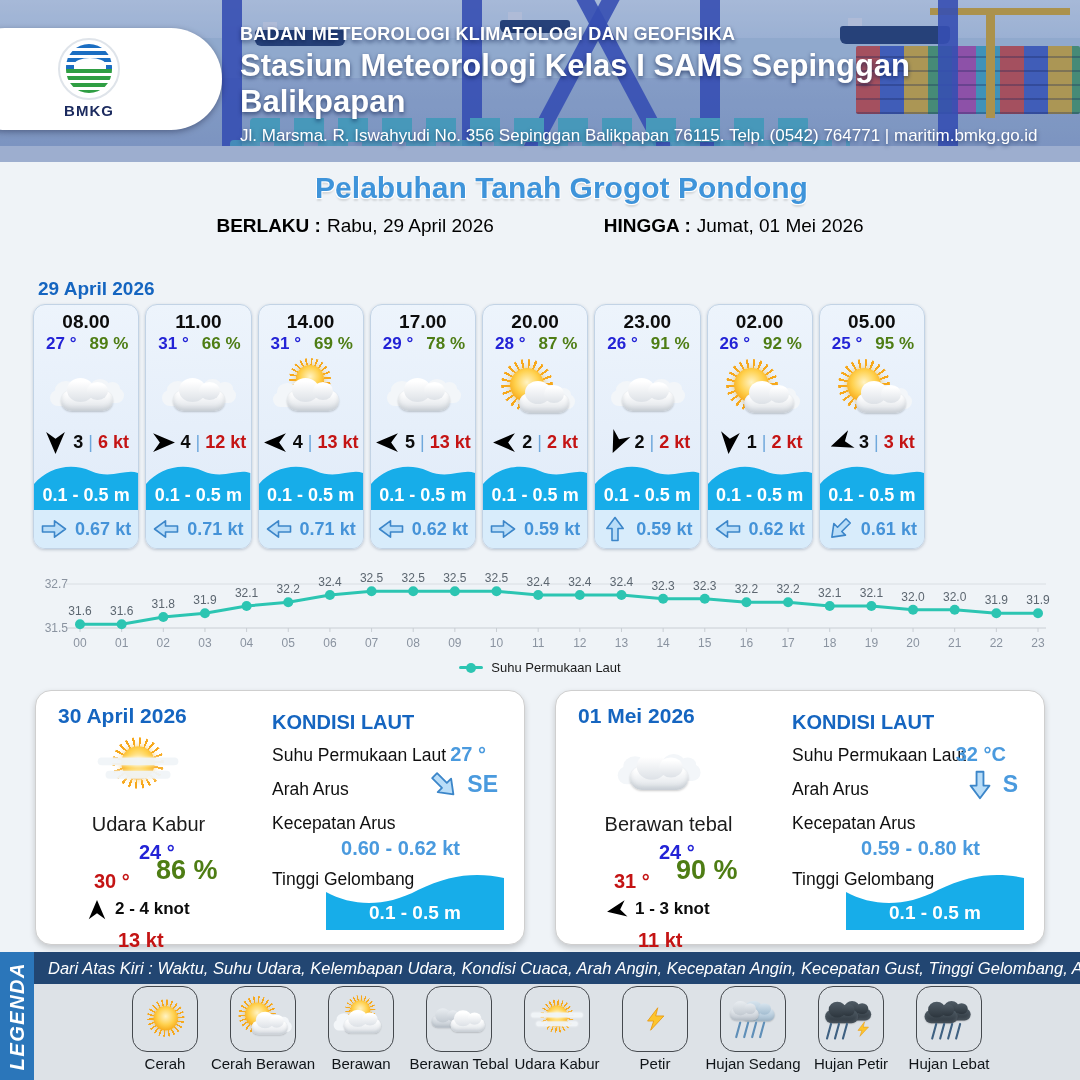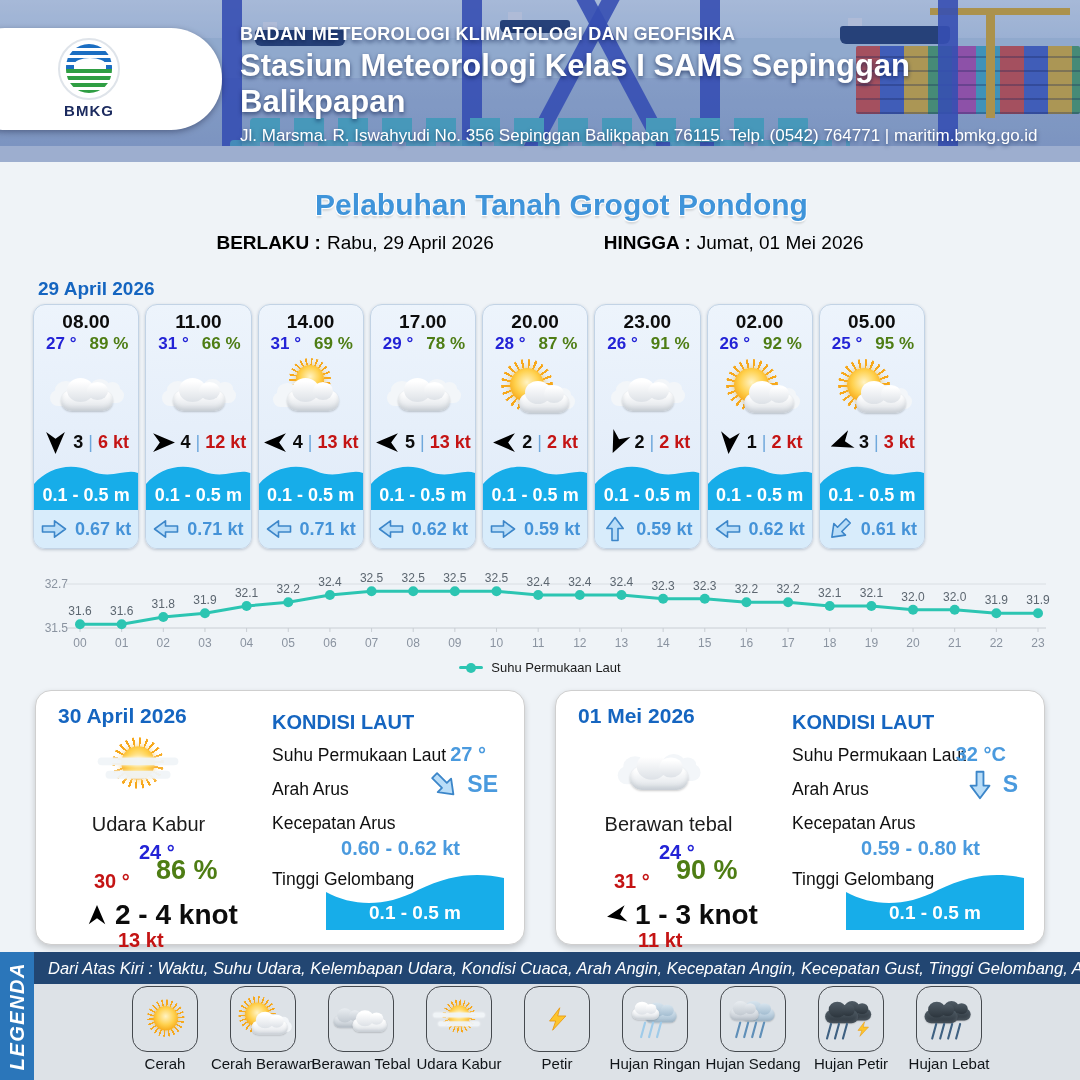--- a/index.html
+++ b/index.html
@@ -32,21 +32,21 @@
 
   .head-text { position:absolute; left:240px; top:24px; width:820px; color:#fff; text-shadow:0 2px 4px rgba(8,25,70,.65); }
   .h-agency { font-size:18px; font-weight:bold; letter-spacing:.3px; }
   .h-station { font-size:31px; font-weight:bold; margin-top:3px; }
   .h-address { font-size:17px; margin-top:6px; }
 
   
   .titleblock { position:absolute; top:170px; left:0; width:1080px; text-align:center; }
   .t-main { font-size:37px; font-weight:800; letter-spacing:.5px; color:#1d6fb8;
             text-shadow:2px 2px 0 #fff,-2px 2px 0 #fff,2px -2px 0 #fff,-2px -2px 0 #fff,0 4px 3px rgba(0,0,0,.18); }
-  .t-sub { font-size:30px; font-weight:bold; color:#3f94da; margin-top:18px;
+  .t-sub { font-size:30px; font-weight:bold; color:#3f94da; margin-top:1px;
             text-shadow:1px 1px 0 #fff,-1px 1px 0 #fff,0 3px 2px rgba(0,0,0,.12);padding-left:43px; }
   .validity { display:flex; justify-content:center; gap:110px; margin-top:10px; font-size:19px; color:#000; }
   .validity b { font-weight:bold; }
   .validity span.val { font-weight:normal; margin-left:6px; }
 
   
   .fdate { position:absolute; left:38px; top:278px; font-size:19px; font-weight:bold; color:#1565c0; }
   .cards-row { position:absolute; left:33px; top:304px; width:892px; height:245px; display:flex; gap:6px; }
   .fcard { flex:1; background:linear-gradient(180deg,#edf4fc,#dfeaf8); border:1px solid #c2d3e5; border-radius:12px; overflow:hidden; display:flex; flex-direction:column; box-shadow:0 1px 3px rgba(40,60,90,.25); }
   .ftime { text-align:center; font-size:19px; font-weight:bold; color:#0c0c0c; padding-top:6px; }
@@ -74,21 +74,21 @@
   
   .summary-row { position:absolute; left:35px; top:690px; width:1010px; height:255px; display:flex; gap:30px; }
   .scard { position:relative; flex:1; background:#fff; border:1px solid #cfcfcf; border-radius:16px; box-shadow:0 3px 6px rgba(0,0,0,.18); }
   .s-date { position:absolute; left:22px; top:13px; font-size:21px; font-weight:bold; color:#1565c0; }
   .s-icon { position:absolute; left:55px; top:44px; transform:scale(1.12); transform-origin:top left; }
   .s-cond { position:absolute; left:0; top:122px; width:225px; text-align:center; font-size:20px; color:#1c1c1c; }
   .s-temps { position:absolute; left:58px; top:150px; }
   .s-tmin { font-size:20px; font-weight:bold; color:#2323d6;margin-left:45px; }
   .s-tmax { font-size:20px; font-weight:bold; color:#c41414; margin-top:6px; }
   .s-hum  { position:absolute; left:62px; top:14px; font-size:27px; font-weight:bold; color:#4e7d14; white-space:nowrap; }
-  .s-wind { position:absolute; left:50px; top:208px; display:flex; align-items:center; gap:7px; font-size:28px; font-weight:bold; color:#0c0c0c; white-space:nowrap; }
+  .s-wind { position:absolute; left:50px; top:208px; display:flex; gap:7px; font-size:17px; font-weight:bold; color:#0c0c0c; white-space:nowrap; }
   .s-wind .dart-wrap { width:22px; height:22px; }
   .s-gust { position:absolute; left:82px; top:238px; font-size:20px; font-weight:bold; color:#c41414; }
   .s-sea { position:absolute; left:232px; right:14px; top:6px; bottom:6px; }
   .sea-h { position:absolute; left:4px; top:14px; font-size:20px; font-weight:bold; color:#1565c0;text-align:center; }
   .sea-label { position:absolute; left:4px; font-size:17.5px; color:#101010; }
   .sea-val { position:absolute; font-size:20px; font-weight:bold; color:#4a9ade; }
   .sea-dir { display:flex; align-items:center; gap:8px; font-size:23px; }
   .sea-dir .curr-wrap { width:30px; height:26px; }
   .wave-badge { position:absolute; right:6px; bottom:8px; width:178px; height:64px; }
   .wave-badge svg { position:absolute; inset:0; width:100%; height:100%; }
@@ -720,20 +720,30 @@
             <div class="sun" style="left:8px;top:-3px;width:52px;height:52px"></div>
             <div class="cl back" style="right:2px;top:32px;width:38px;height:15px"></div>
             <div class="cl" style="left:26px;top:31px;width:50px;height:20px"></div>
           </div>
         </div>
         <div class="legend-label">Cerah Berawan</div>
       </div>
       <div class="legend-item">
         <div class="legend-box">
           <div class="wicon">
+            <div class="sun" style="left:20px;top:-4px;width:42px;height:42px"></div>
+            <div class="cl back" style="left:4px;top:30px;width:40px;height:15px"></div>
+            <div class="cl" style="left:18px;top:28px;width:52px;height:21px"></div>
+          </div>
+        </div>
+        <div class="legend-label">Berawan</div>
+      </div>
+      <div class="legend-item">
+        <div class="legend-box">
+          <div class="wicon">
             <div class="cl gray" style="left:4px;top:24px;width:42px;height:17px"></div>
             <div class="cl" style="left:30px;top:28px;width:48px;height:19px"></div>
           </div>
         </div>
         <div class="legend-label">Berawan Tebal</div>
       </div>
       <div class="legend-item">
         <div class="legend-box">
           <div class="wicon">
             <div class="sun" style="left:19px;top:2px;width:46px;height:46px"></div>
@@ -745,36 +755,20 @@
       </div>
       <div class="legend-item">
         <div class="legend-box">
           <div class="wicon">
             <svg class="boltsvg" viewBox="0 0 24 24" style="left:26px;top:4px;width:34px;height:50px">
               <polygon points="14,1 4,14 10,14 7,23 20,9 12,9" fill="#fdc52c" stroke="#e8960c" stroke-width="0.8"></polygon>
             </svg>
           </div>
         </div>
         <div class="legend-label">Petir</div>
-      </div>
-      <div class="legend-item">
-        <div class="legend-box">
-          <div class="wicon">
-            <div class="cl blue" style="left:28px;top:16px;width:44px;height:18px"></div>
-            <div class="cl" style="left:10px;top:14px;width:38px;height:16px"></div>
-            <svg class="rainsvg" viewBox="0 0 48 26" style="left:20px;top:32px;width:46px;height:24px">
-              <g stroke="#9fcbe9" stroke-width="3.2" stroke-linecap="round">
-                <line x1="8" y1="2" x2="2" y2="24"></line>
-                <line x1="20" y1="2" x2="14" y2="24"></line>
-                <line x1="32" y1="2" x2="26" y2="24"></line>
-              </g>
-            </svg>
-          </div>
-        </div>
-        <div class="legend-label">Hujan Ringan</div>
       </div>
       <div class="legend-item">
         <div class="legend-box">
           <div class="wicon">
             <div class="cl blue" style="left:26px;top:14px;width:46px;height:18px"></div>
             <div class="cl gray" style="left:10px;top:14px;width:40px;height:17px"></div>
             <svg class="rainsvg" viewBox="0 0 48 26" style="left:16px;top:32px;width:46px;height:24px">
               <g stroke="#5f8fb8" stroke-width="3.2" stroke-linecap="round">
                 <line x1="8" y1="2" x2="2" y2="24"></line>
                 <line x1="20" y1="2" x2="14" y2="24"></line>

